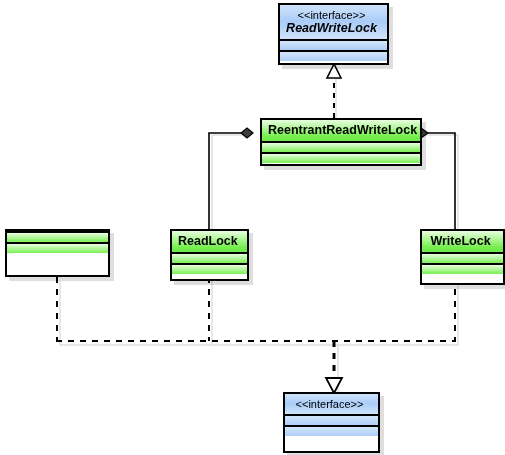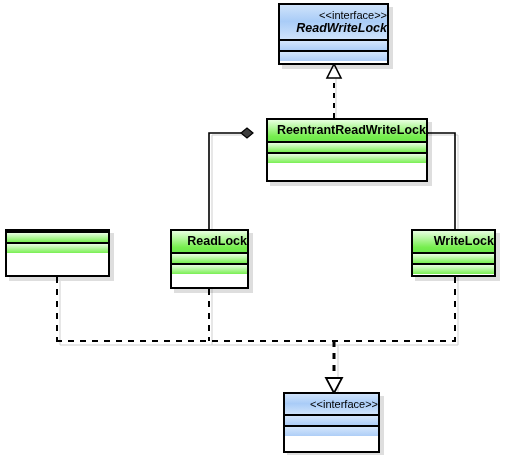--- a/index.html
+++ b/index.html
@@ -33,23 +33,23 @@
     box-sizing: border-box;
     border: 2px solid #000000;
     background: #ffffff;
     z-index: 5;
   }
   .uml-node.shadowed {
     box-shadow: 4px 4px 0 rgba(0,0,0,0.13);
   }
   .node-head {
     box-sizing: border-box;
-    text-align: right;
+    text-align: center;
     line-height: 1.12;
-    padding: 2px 0 3px 6px;
+    padding: 2px 10px 3px 6px;
   }
   .node-compartment {
     box-sizing: border-box;
     border-top: 2px solid #000000;
     height: 11px;
   }
   
   .iface .node-head {
     background: linear-gradient(to bottom, #cfe3fb 0%, #a9ccf7 48%, #cfe3fb 100%);
     padding-top: 4px;
@@ -134,42 +134,42 @@
 
   <div class="uml-node iface shadowed" style="left:278px; top:3px; width:111px; height:62px;">
     <div class="node-head">
       <span class="stereotype">&lt;&lt;interface&gt;&gt;</span>
       <span class="type-name">ReadWriteLock</span>
     </div>
     <div class="node-compartment"></div>
     <div class="node-compartment"></div>
   </div>
 
-  <div class="uml-node klass shadowed" style="left:266px; top:118px; width:162px; height:64px;">
+  <div class="uml-node klass shadowed" style="left:260px; top:118px; width:162px; height:48px;">
     <div class="node-head">
       <span class="type-name">ReentrantReadWriteLock</span>
     </div>
     <div class="node-compartment"></div>
     <div class="node-compartment"></div>
   </div>
 
   <div class="uml-node klass shadowed" style="left:5px; top:229px; width:105px; height:48px;">
     <div class="node-compartment"></div>
     <div class="node-compartment"></div>
   </div>
 
-  <div class="uml-node klass shadowed" style="left:170px; top:229px; width:79px; height:60px;">
+  <div class="uml-node klass shadowed" style="left:170px; top:229px; width:79px; height:52px;">
     <div class="node-head">
       <span class="type-name">ReadLock</span>
     </div>
     <div class="node-compartment"></div>
     <div class="node-compartment"></div>
   </div>
 
-  <div class="uml-node klass shadowed" style="left:411px; top:229px; width:85px; height:48px;">
+  <div class="uml-node klass shadowed" style="left:420px; top:229px; width:85px; height:56px;">
     <div class="node-head">
       <span class="type-name">WriteLock</span>
     </div>
     <div class="node-compartment"></div>
     <div class="node-compartment"></div>
   </div>
 
   <div class="uml-node iface shadowed" style="left:283px; top:392px; width:97px; height:61px;">
     <div class="node-head">
       <span class="stereotype">&lt;&lt;interface&gt;&gt;</span>

